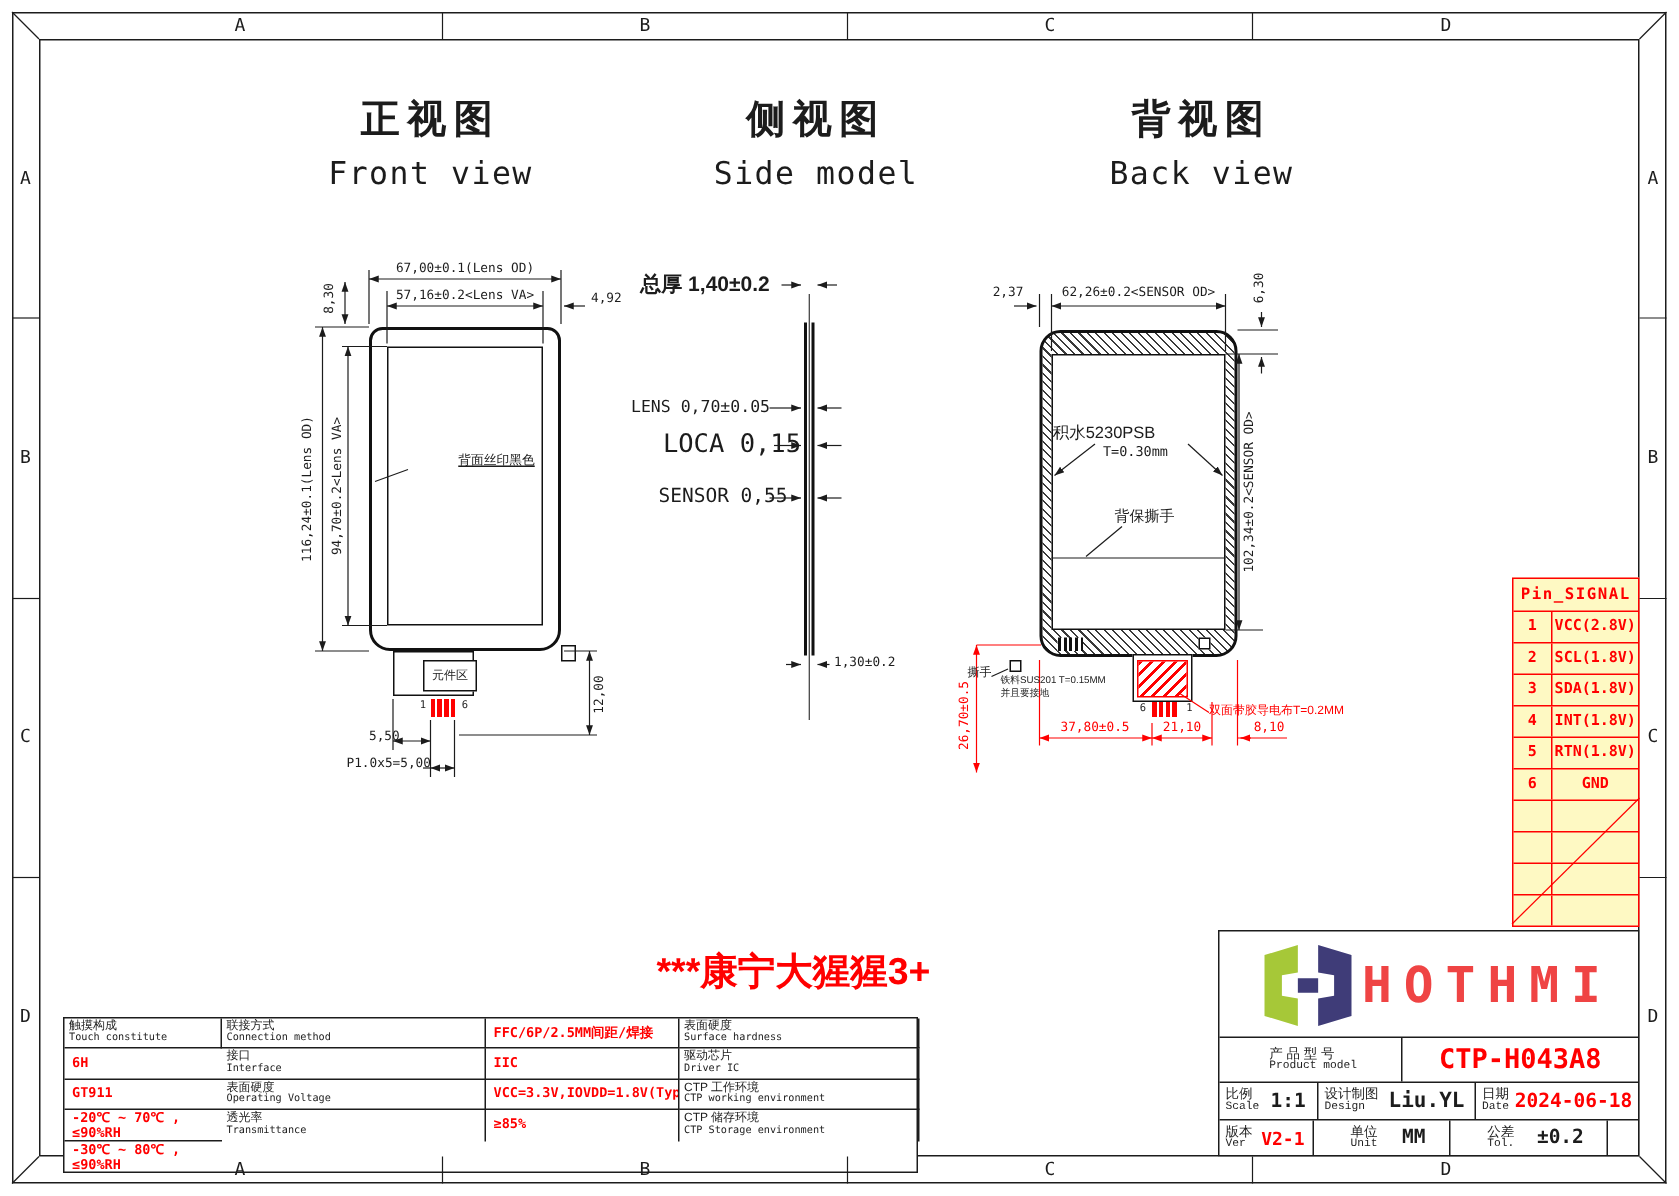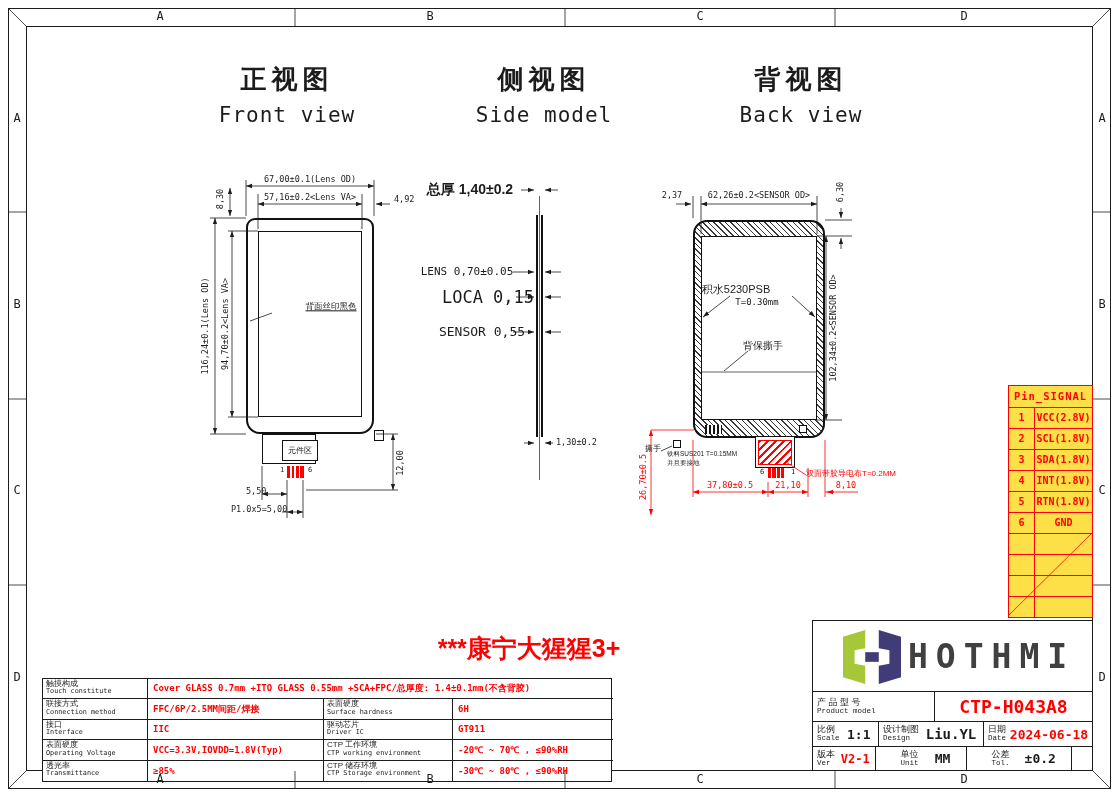--- a/index.html
+++ b/index.html
@@ -10,21 +10,21 @@
   .c{transform:translate(-50%,-50%);}
   .cv{transform:translate(-50%,-50%) rotate(-90deg);}
   .redt{color:#ff0000;}
   .zone{font-size:12px;}
   .frame{border:1.6px solid #1c1c1c;}
   .dim{font-size:8.5px;}
   svg.overlay{position:absolute;left:0;top:0;z-index:5;pointer-events:none;}
   .lbl{z-index:6;}
   
   .pin-table{position:absolute;left:1008px;top:385px;width:85px;border:1.4px solid #ff0000;
-             box-sizing:border-box;background:#fde047;z-index:4;}
+             box-sizing:border-box;background:#fef9c3;z-index:4;}
   .pin-row{display:flex;height:20px;border-top:1px solid #ff0000;}
   .pin-row:first-child{border-top:none;}
   .pin-head{height:21px;text-align:center;line-height:21px;font-size:10.5px;font-weight:bold;color:#ff0000;letter-spacing:1px;}
   .pin-num{width:25px;border-right:1px solid #ff0000;text-align:center;line-height:20px;font-size:10px;font-weight:bold;color:#ff0000;}
   .pin-sig{flex:1;text-align:center;line-height:20px;font-size:10px;font-weight:bold;color:#ff0000;}
   
   .spec{position:absolute;left:42px;top:678px;width:570px;height:104px;border:1.5px solid #1c1c1c;
         box-sizing:border-box;display:grid;grid-template-columns:105px 176px 129px 160px;
         grid-template-rows:repeat(5,1fr);background:#fff;z-index:4;}
   .spec>div{border-right:1px solid #1c1c1c;border-bottom:1px solid #1c1c1c;overflow:hidden;box-sizing:border-box;}
@@ -38,21 +38,21 @@
   
   .tb{position:absolute;left:812px;top:620px;width:281px;height:151px;border:1.6px solid #1c1c1c;
       box-sizing:border-box;background:#fff;z-index:4;}
   .tb-row{display:flex;border-bottom:1.3px solid #1c1c1c;box-sizing:border-box;}
   .tb-cell{border-right:1.2px solid #1c1c1c;box-sizing:border-box;display:flex;align-items:center;overflow:hidden;}
   .tb-cell:last-child{border-right:none;}
   .tlab{padding-left:4px;font-family:"Liberation Sans",sans-serif;flex:0 0 auto;}
   .tzh{display:block;font-size:9px;line-height:1.1;}
   .ten{display:block;font-size:7.5px;line-height:1.0;font-family:Liberation Mono, monospace;}
   .tval{flex:1;text-align:center;font-size:13px;font-weight:bold;}
-  .brand{position:absolute;left:908px;top:637px;font-size:33px;font-weight:bold;letter-spacing:8px;color:#404040;z-index:6;}
+  .brand{position:absolute;left:908px;top:637px;font-size:33px;font-weight:bold;letter-spacing:8px;color:#ef4444;z-index:6;}
   
   .hatchring{background:repeating-linear-gradient(45deg,#3a3a3a 0px,#3a3a3a 1px,#ffffff 1px,#ffffff 4px);}
   .redhatch{background:repeating-linear-gradient(135deg,#ff0000 0px,#ff0000 2px,#ffffff 2px,#ffffff 5.5px);}
   .redstripes{background:repeating-linear-gradient(90deg,#ff0000 0px,#ff0000 3px,#ffffff 3px,#ffffff 4.5px);}
   .blkstripes{background:repeating-linear-gradient(90deg,#111 0px,#111 2px,#fff 2px,#fff 4px);}
   .cjk{font-family:"Liberation Sans",sans-serif;}
 </style>
 </head>
 <body>
 
@@ -186,21 +186,20 @@
         <div class="pin-num"></div>
         <div class="pin-sig"></div>
       </div>
   </div>
 
   <div class="spec">
     <div class="slab">
         <span class="szh">触摸构成</span>
         <span class="sen">Touch constitute</span>
       </div>
-    <div class="sval span3 nr">Cover GLASS 0.7mm +ITO GLASS 0.55mm +SCA+FPC/总厚度: 1.4±0.1mm(不含背胶)</div>
     <div class="slab">
         <span class="szh">联接方式</span>
         <span class="sen">Connection method</span>
       </div>
     <div class="sval">FFC/6P/2.5MM间距/焊接</div>
     <div class="slab">
         <span class="szh">表面硬度</span>
         <span class="sen">Surface hardness</span>
       </div>
     <div class="sval nr">6H</div>
@@ -238,21 +237,21 @@
 
   <div class="tb">
     <div class="tb-row" style="height:71px;position:relative;">
       <svg width="66" height="58" viewBox="0 0 68 60" style="position:absolute;left:26px;top:7px;">
         <path d="M4 9 L27 2 L27 21 L16 23 L16 37 L27 39 L27 58 L4 51 Z" fill="#a6c838"></path>
         <path d="M64 9 L41 2 L41 21 L52 23 L52 37 L41 39 L41 58 L64 51 Z" fill="#3f3c78"></path>
         <rect x="27" y="25" width="14" height="10" fill="#3f3c78"></rect>
       </svg>
     </div>
     <div class="tb-row" style="height:30px;">
-      <div class="tb-cell" style="width:122px;">
+      <div class="tb-cell" style="width:122px;justify-content:center;">
         <div class="tlab">
             <span class="tzh">产 品 型 号</span>
             <span class="ten">Product model</span>
           </div>
       </div>
       <div class="tb-cell" style="flex:1;">
         <div class="tval redt" style="font-size:18px;">CTP-H043A8</div>
       </div>
     </div>
     <div class="tb-row" style="height:25px;">

